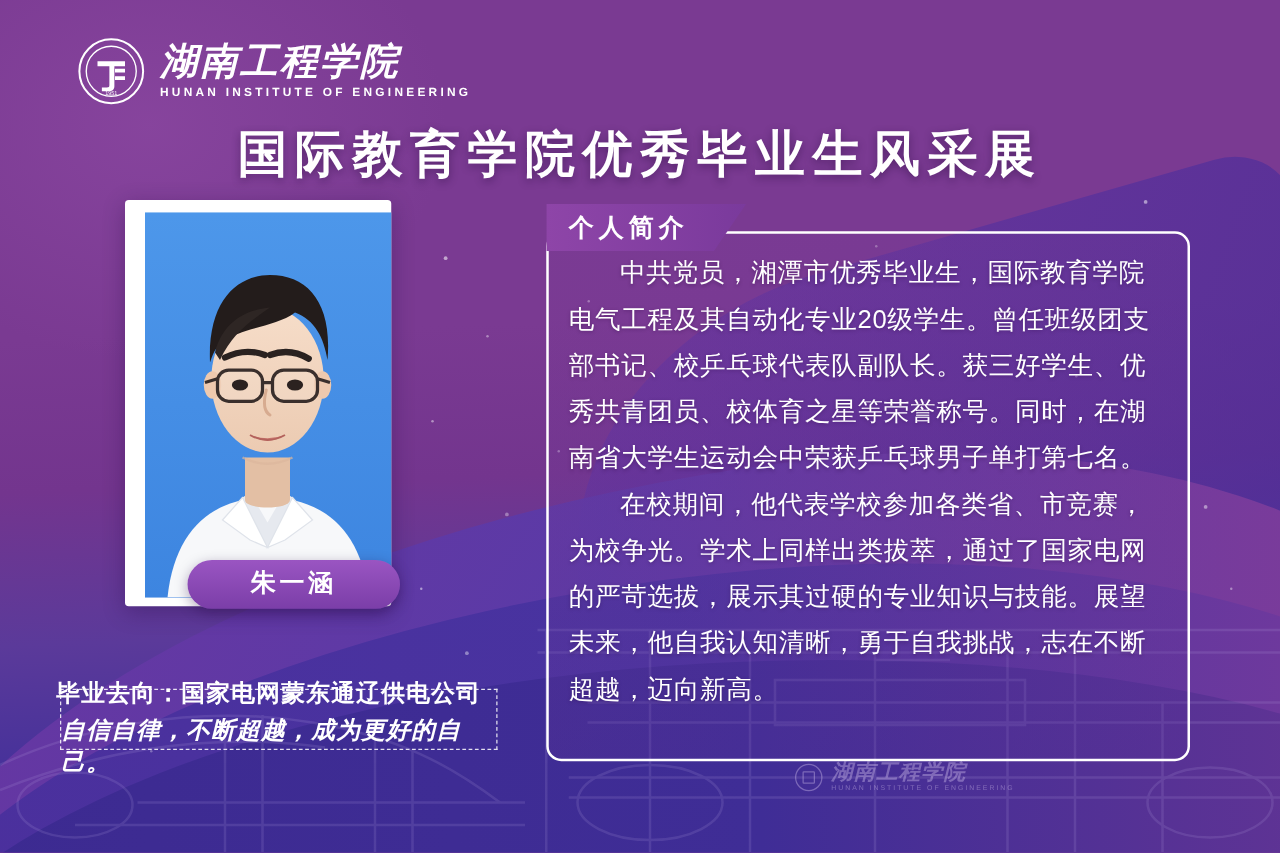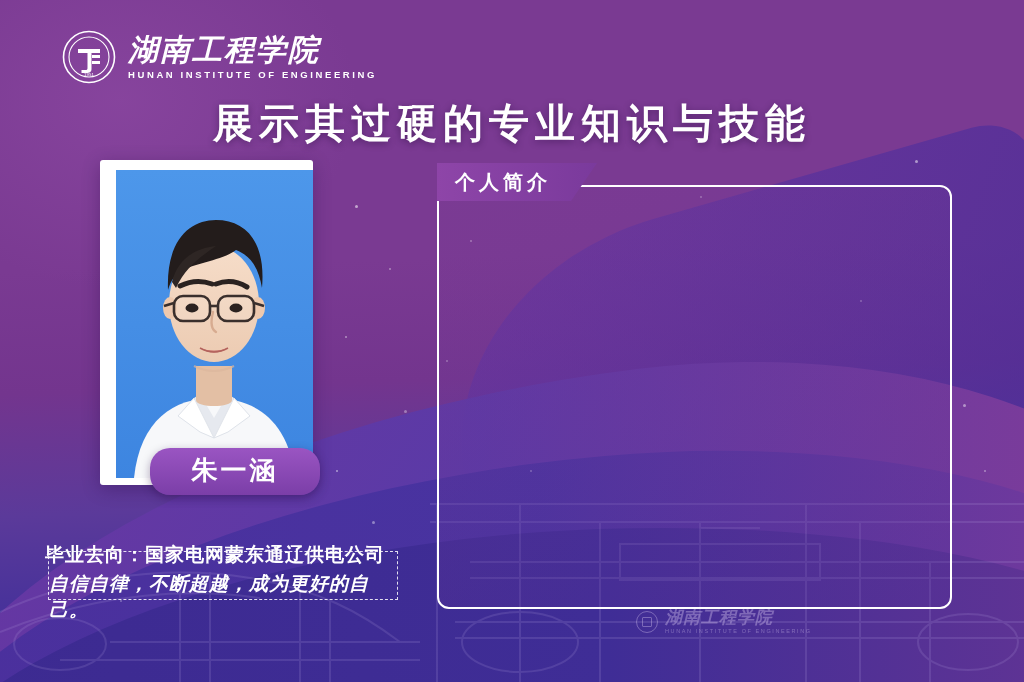--- a/index.html
+++ b/index.html
@@ -51,21 +51,21 @@
 
   
   .photo-frame{position:absolute;left:100px;top:160px;width:213px;height:325px;
       background:#fff;border-radius:3px;box-shadow:0 4px 18px rgba(30,5,60,.30);}
   .photo{position:absolute;left:116px;top:170px;width:197px;height:308px;overflow:hidden;
       background:linear-gradient(180deg,#4c96e8 0%,#3f8ae3 55%,#3f86e0 100%);}
   .headshot{position:absolute;left:0;top:0;width:197px;height:308px;}
 
   .name-badge{position:absolute;left:150px;top:448px;min-width:118px;padding:5px 26px 7px;
       background:linear-gradient(180deg,#9a55c2 0%,#7b3ea8 100%);
-      border-radius:20px;color:#fff;font-size:26px;font-weight:bold;letter-spacing:3px;
+      border-radius:20px;color:#fff;font-size:20px;font-weight:bold;letter-spacing:3px;
       text-align:center;box-shadow:0 3px 10px rgba(35,5,60,.35);}
   .destination{position:absolute;left:0;top:498px;width:430px;text-align:center;
       font-size:19px;font-weight:bold;color:#fff;letter-spacing:1px;margin-top:44px;}
 
   .quote-box{position:absolute;left:48px;top:551px;width:348px;height:47px;
       border:1.5px dashed rgba(255,255,255,.85);display:flex;align-items:center;justify-content:center;}
   .quote-text{font-family:"Liberation Serif","DejaVu Serif",serif;
       font-size:19px;font-weight:bold;font-style:italic;color:#fff;letter-spacing:1px;margin-top:42px;}
 
   
@@ -166,21 +166,21 @@
       <path d="M16 19 h22 v4 h-8.5 v16 c0 3 -2 4 -5 4 h-5 v-3 h4 c1.6 0 2 -.6 2 -2 V23 H16 z" fill="#ffffff"></path>
       <path d="M30 25 h8 v3 h-8z M30 31 h8 v3 h-8z" fill="#ffffff"></path>
       <text x="27" y="46" font-size="4.4" fill="#ffffff" text-anchor="middle" font-family="'Liberation Sans',sans-serif">1951</text>
     </svg>
     <div class="logo-text">
       <div class="logo-cn">湖南工程学院</div>
       <div class="logo-en">HUNAN INSTITUTE OF ENGINEERING</div>
     </div>
   </div>
 
-  <div class="title">展示其过硬的专业知识与技能</div>
+  <div class="title">国际教育学院优秀毕业生风采展</div>
 
   <div class="photo-frame"></div>
   <div class="photo">
     <svg class="headshot" viewBox="0 0 197 308">
       <defs>
         <linearGradient id="bgb" x1="0" y1="0" x2="0" y2="1">
           <stop offset="0%" stop-color="#4d97ea"></stop>
             <stop offset="100%" stop-color="#3d85e0"></stop>
         </linearGradient>
         <linearGradient id="skin" x1="0" y1="0" x2="0" y2="1">
@@ -234,14 +234,18 @@
   <div class="destination">毕业去向：国家电网蒙东通辽供电公司</div>
 
   <div class="quote-box">
     <div class="quote-text">自信自律，不断超越，成为更好的自己。</div>
   </div>
 
   <div class="panel"></div>
   <div class="panel-tab">
     <span>个人简介</span>
   </div>
+  <div class="panel-body">
+    <p class="para">中共党员，湘潭市优秀毕业生，国际教育学院电气工程及其自动化专业20级学生。曾任班级团支部书记、校乒乓球代表队副队长。获三好学生、优秀共青团员、校体育之星等荣誉称号。同时，在湖南省大学生运动会中荣获乒乓球男子单打第七名。</p>
+    <p class="para">在校期间，他代表学校参加各类省、市竞赛，为校争光。学术上同样出类拔萃，通过了国家电网的严苛选拔，展示其过硬的专业知识与技能。展望未来，他自我认知清晰，勇于自我挑战，志在不断超越，迈向新高。</p>
+  </div>
 
 </div>
 
 </body></html>

